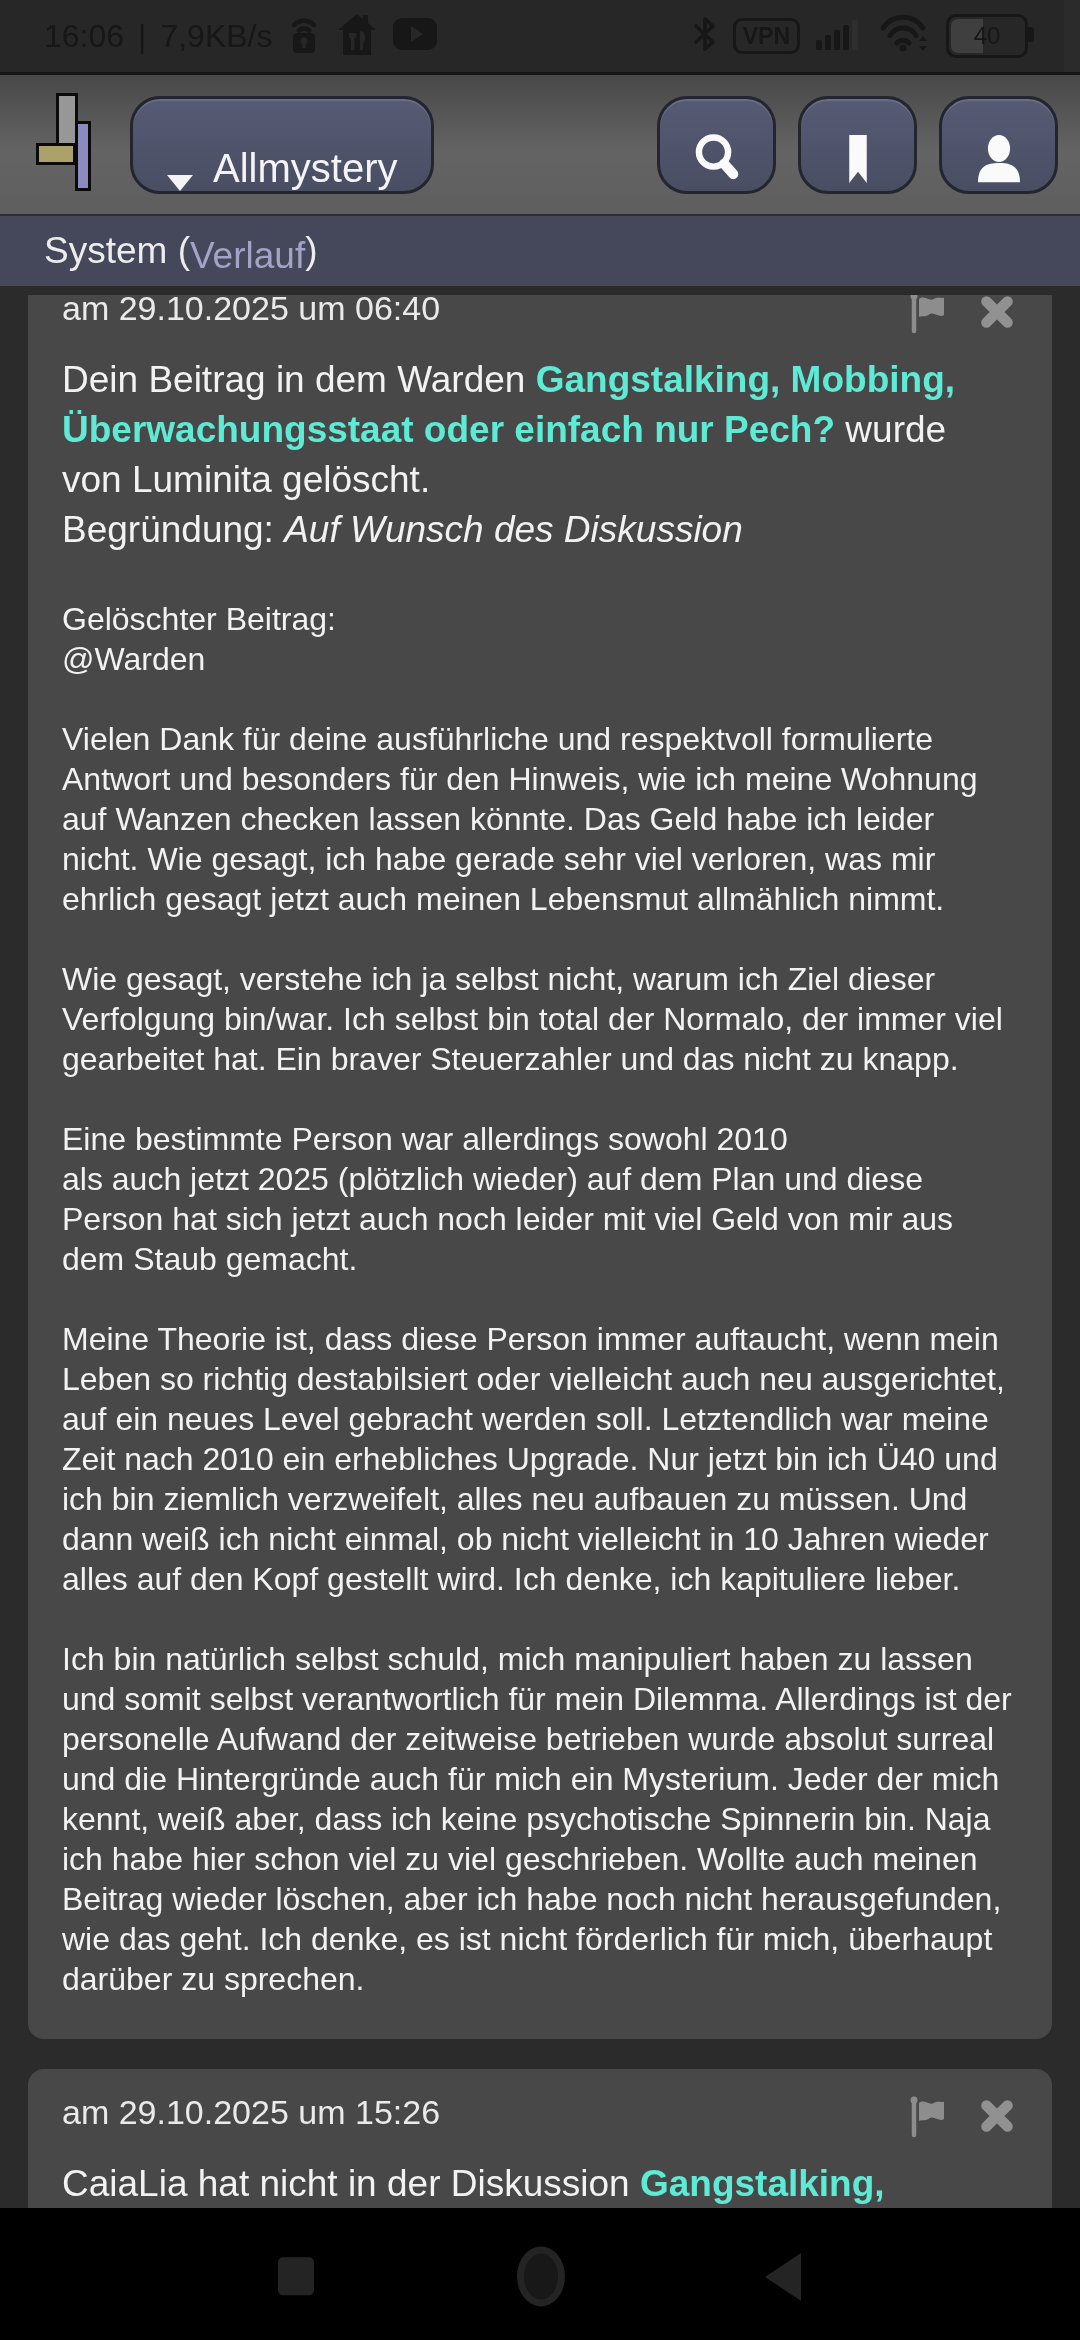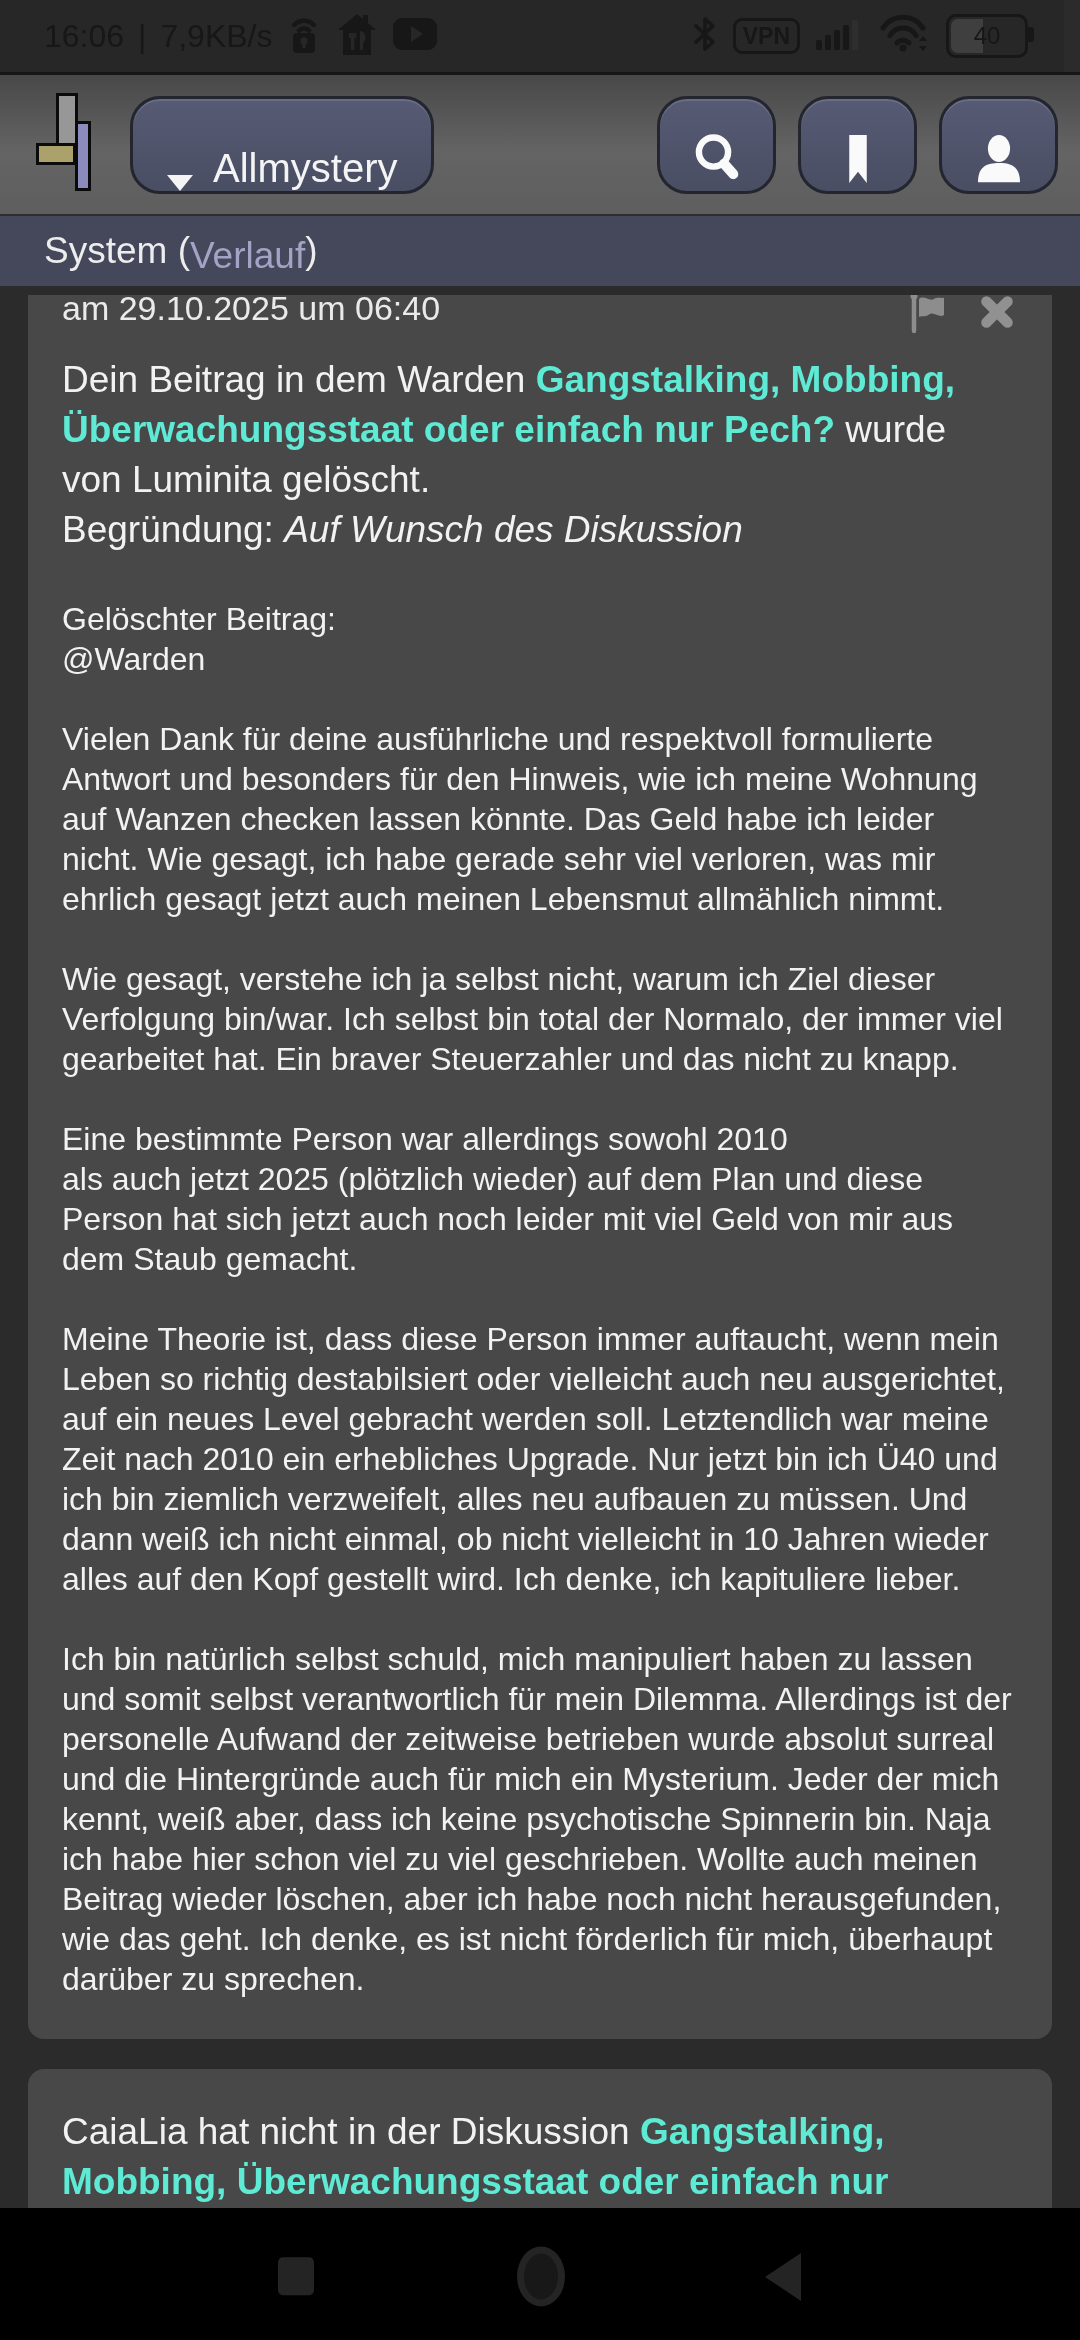--- a/index.html
+++ b/index.html
@@ -220,20 +220,37 @@
 
 Eine bestimmte Person war allerdings sowohl 2010
 als auch jetzt 2025 (plötzlich wieder) auf dem Plan und diese Person hat sich jetzt auch noch leider mit viel Geld von mir aus dem Staub gemacht.
 
 Meine Theorie ist, dass diese Person immer auftaucht, wenn mein Leben so richtig destabilsiert oder vielleicht auch neu ausgerichtet, auf ein neues Level gebracht werden soll. Letztendlich war meine Zeit nach 2010 ein erhebliches Upgrade. Nur jetzt bin ich Ü40 und ich bin ziemlich verzweifelt, alles neu aufbauen zu müssen. Und dann weiß ich nicht einmal, ob nicht vielleicht in 10 Jahren wieder alles auf den Kopf gestellt wird. Ich denke, ich kapituliere lieber.
 
 Ich bin natürlich selbst schuld, mich manipuliert haben zu lassen und somit selbst verantwortlich für mein Dilemma. Allerdings ist der personelle Aufwand der zeitweise betrieben wurde absolut surreal und die Hintergründe auch für mich ein Mysterium. Jeder der mich kennt, weiß aber, dass ich keine psychotische Spinnerin bin. Naja ich habe hier schon viel zu viel geschrieben. Wollte auch meinen Beitrag wieder löschen, aber ich habe noch nicht herausgefunden, wie das geht. Ich denke, es ist nicht förderlich für mich, überhaupt darüber zu sprechen.</div>
     </div>
 
     <div class="card card-second">
+      <div class="card-head">
+        <span class="card-date">am 29.10.2025 um 15:26</span>
+        <span class="head-icons">
+          <span>
+            <svg width="46" height="46" viewBox="0 0 46 46">
+              <circle cx="10" cy="7" r="3.5" fill="#8d8d8d"></circle>
+              <line x1="10" y1="9" x2="10" y2="42" stroke="#8d8d8d" stroke-width="4.5" stroke-linecap="round"></line>
+              <path d="M15 10 C20 5.5 25 13 30 10 C34 7.5 38 10 40 8.5 L40 26 C35 29.5 30 22 25 25.5 C21 28.5 17 26.5 15 28 Z" fill="#8d8d8d"></path>
+            </svg>
+          </span>
+          <span>
+            <svg width="42" height="42" viewBox="0 0 44 44">
+              <path d="M11 11 L33 33 M33 11 L11 33" stroke="#919191" stroke-width="11" stroke-linecap="round"></path>
+            </svg>
+          </span>
+        </span>
+      </div>
       <div class="msg">
         <span>CaiaLia hat nicht in der Diskussion </span><span class="topic-link">Gangstalking, Mobbing, Überwachungsstaat oder einfach nur Pech?</span><span> zitiert.</span>
       </div>
     </div>
 
   </div>
 
   <div class="navbar">
     <div class="nav-recents"></div>
     <div class="nav-home"></div>

